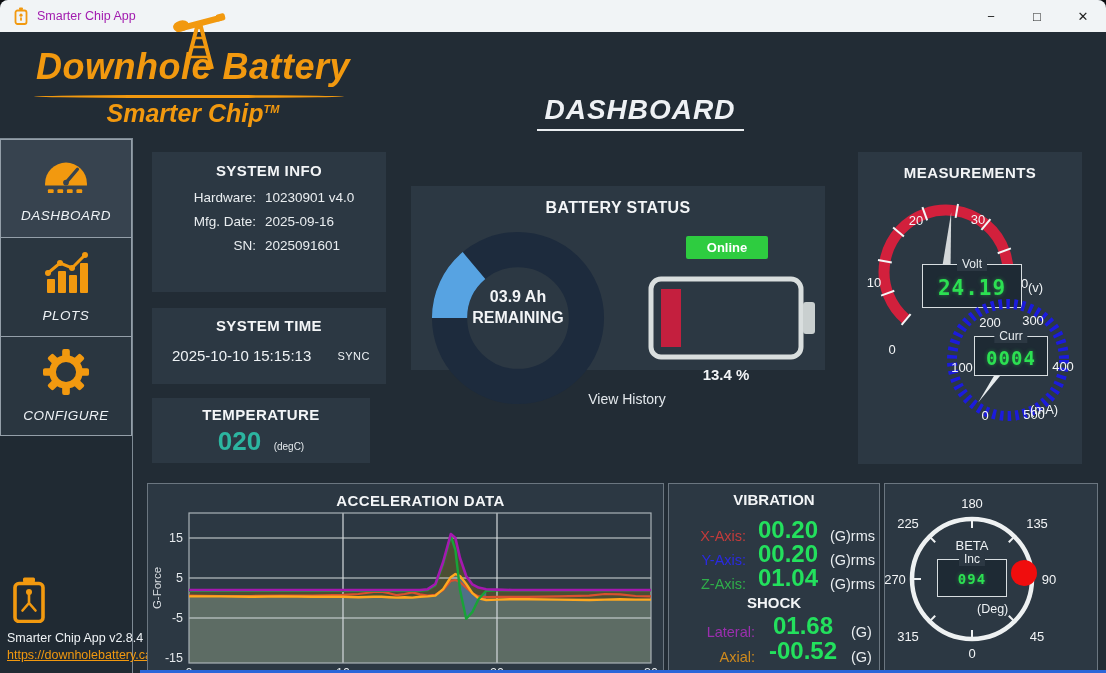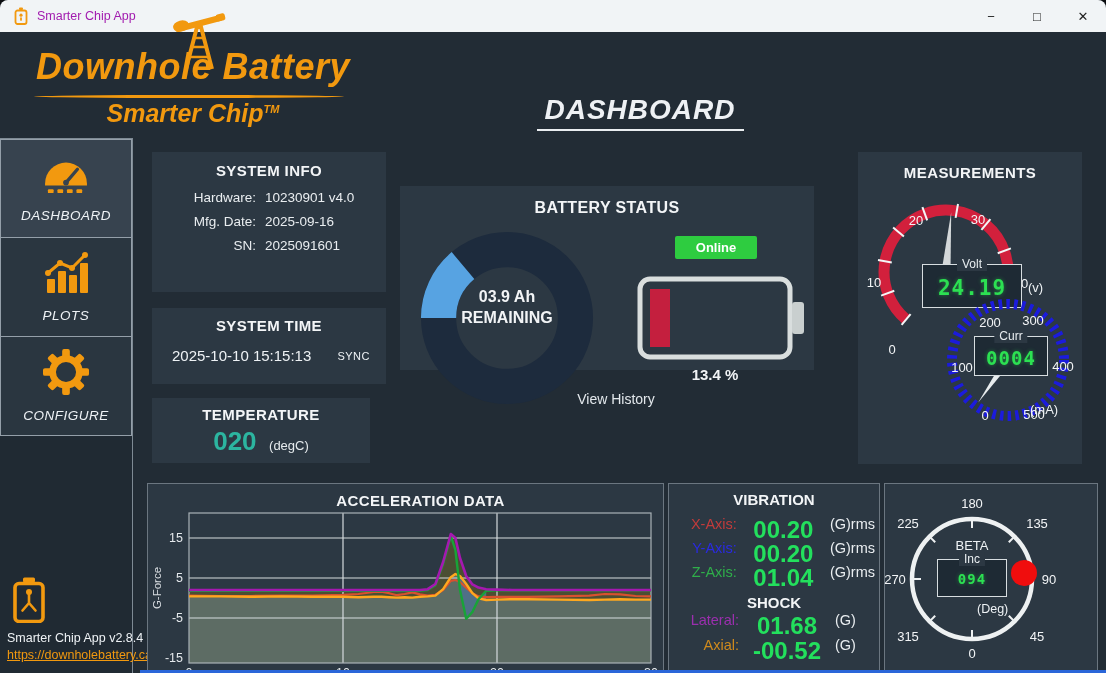--- a/index.html
+++ b/index.html
@@ -34,34 +34,34 @@
   .bpanel{border:1px solid #6b7680;}
   .ptitle{position:absolute;left:0;right:0;text-align:center;color:#f3f5f7;font-weight:bold;font-size:15px;letter-spacing:0.4px;}
   
   .info-rows{position:absolute;left:10px;right:10px;top:34px;}
   .info-row{display:flex;font-size:13.5px;line-height:24px;color:#e9edf0;}
   .info-row .lbl{width:94px;text-align:right;margin-right:9px;}
   .time-value{position:absolute;left:20px;top:39px;font-size:15px;color:#eef2f5;}
   .sync{position:absolute;right:16px;top:42px;font-size:11px;color:#eef2f5;letter-spacing:0.5px;cursor:pointer;}
   .temp-row{position:absolute;left:0;right:0;top:28px;text-align:center;}
   .temp-val{font-size:26px;font-weight:bold;color:#2cb5a0;}
-  .temp-unit{font-size:13px;color:#e5eaed;margin-left:8px;}
+  .temp-unit{font-size:10px;color:#e5eaed;margin-left:8px;}
   
   .donut-center{position:absolute;left:19px;top:100px;width:176px;text-align:center;color:#f2f4f6;font-weight:bold;font-size:16px;line-height:21px;}
   .online-badge{position:absolute;left:275px;top:50px;width:82px;height:23px;background:#2ecc40;border-radius:2px;color:#fff;font-weight:bold;font-size:13px;text-align:center;line-height:23px;}
   .pct{position:absolute;left:237px;top:180px;width:156px;text-align:center;color:#f2f4f6;font-weight:bold;font-size:15px;}
   .view-link{position:absolute;left:0;right:0;text-align:center;color:#e3e8ec;font-size:14px;cursor:pointer;}
   
   .gtick{position:absolute;transform:translate(-50%,-50%);color:#f2f4f6;font-size:13px;white-space:nowrap;}
   .fset{position:absolute;border:1px solid #d7dde0;background:#1e2a34;box-sizing:border-box;}
   .fset .fleg{position:absolute;top:-8px;left:50%;transform:translateX(-50%);background:#2c3843;padding:0 5px;font-size:12px;color:#e8edf0;white-space:nowrap;}
   .seg{position:absolute;left:0;right:0;top:50%;transform:translateY(-42%);text-align:center;font-family:"DejaVu Sans Mono",monospace;font-weight:bold;color:#2ce052;text-shadow:0 0 4px rgba(46,224,82,.45);}
   .unit-lab{position:absolute;color:#eef2f5;font-size:13px;}
   
-  .vrow{position:absolute;left:0;right:4px;display:flex;align-items:flex-start;}
+  .vrow{position:absolute;left:16px;right:4px;display:flex;align-items:flex-end;}
   .vrow .vl{width:70px;text-align:right;font-size:14.5px;}
   .vrow .vv{width:96px;text-align:center;font-size:24px;font-weight:bold;color:#23e05d;}
   .vrow .vu{font-size:14.5px;color:#e9edf0;}
   .subtitle{position:absolute;left:0;right:0;text-align:center;color:#f3f5f7;font-weight:bold;font-size:15px;}
   
   .beta-lab{position:absolute;transform:translate(-50%,-50%);color:#f2f4f6;font-size:13px;}
   .beta-name{position:absolute;left:0;width:174px;text-align:center;top:54px;color:#eef2f5;font-size:13px;}
   .bottom-accent{position:absolute;left:140px;right:0;bottom:0;height:3px;background:#2a66d9;z-index:9;}
   .chart-title{position:absolute;left:30px;right:0;top:8px;text-align:center;color:#f3f5f7;font-weight:bold;font-size:15px;letter-spacing:0.4px;}
 </style>
@@ -205,21 +205,21 @@
   </div>
 
   <div class="panel" style="left:152px;top:398px;width:218px;height:65px;">
     <div class="ptitle" style="top:8px;">TEMPERATURE</div>
     <div class="temp-row">
       <span class="temp-val">020</span>
       <span class="temp-unit">(degC)</span>
     </div>
   </div>
 
-  <div class="panel" style="left:400px;top:186px;width:414px;height:184px;">
+  <div class="panel" style="left:411px;top:186px;width:414px;height:184px;">
     <div class="ptitle" style="top:13px;font-size:16px;">BATTERY STATUS</div>
     <svg style="position:absolute;left:19px;top:44px;" width="176" height="176" viewBox="0 0 180 180">
       <circle cx="90" cy="90" r="70" fill="none" stroke="#1d2b3d" stroke-width="36"></circle>
       <path d="M 20 90 A 70 70 0 0 1 45 36.4" fill="none" stroke="#57a3e2" stroke-width="36"></path>
     </svg>
     <div class="donut-center">
       <div>03.9 Ah</div>
       <div>REMAINING</div>
     </div>
     <div class="online-badge">Online</div>

